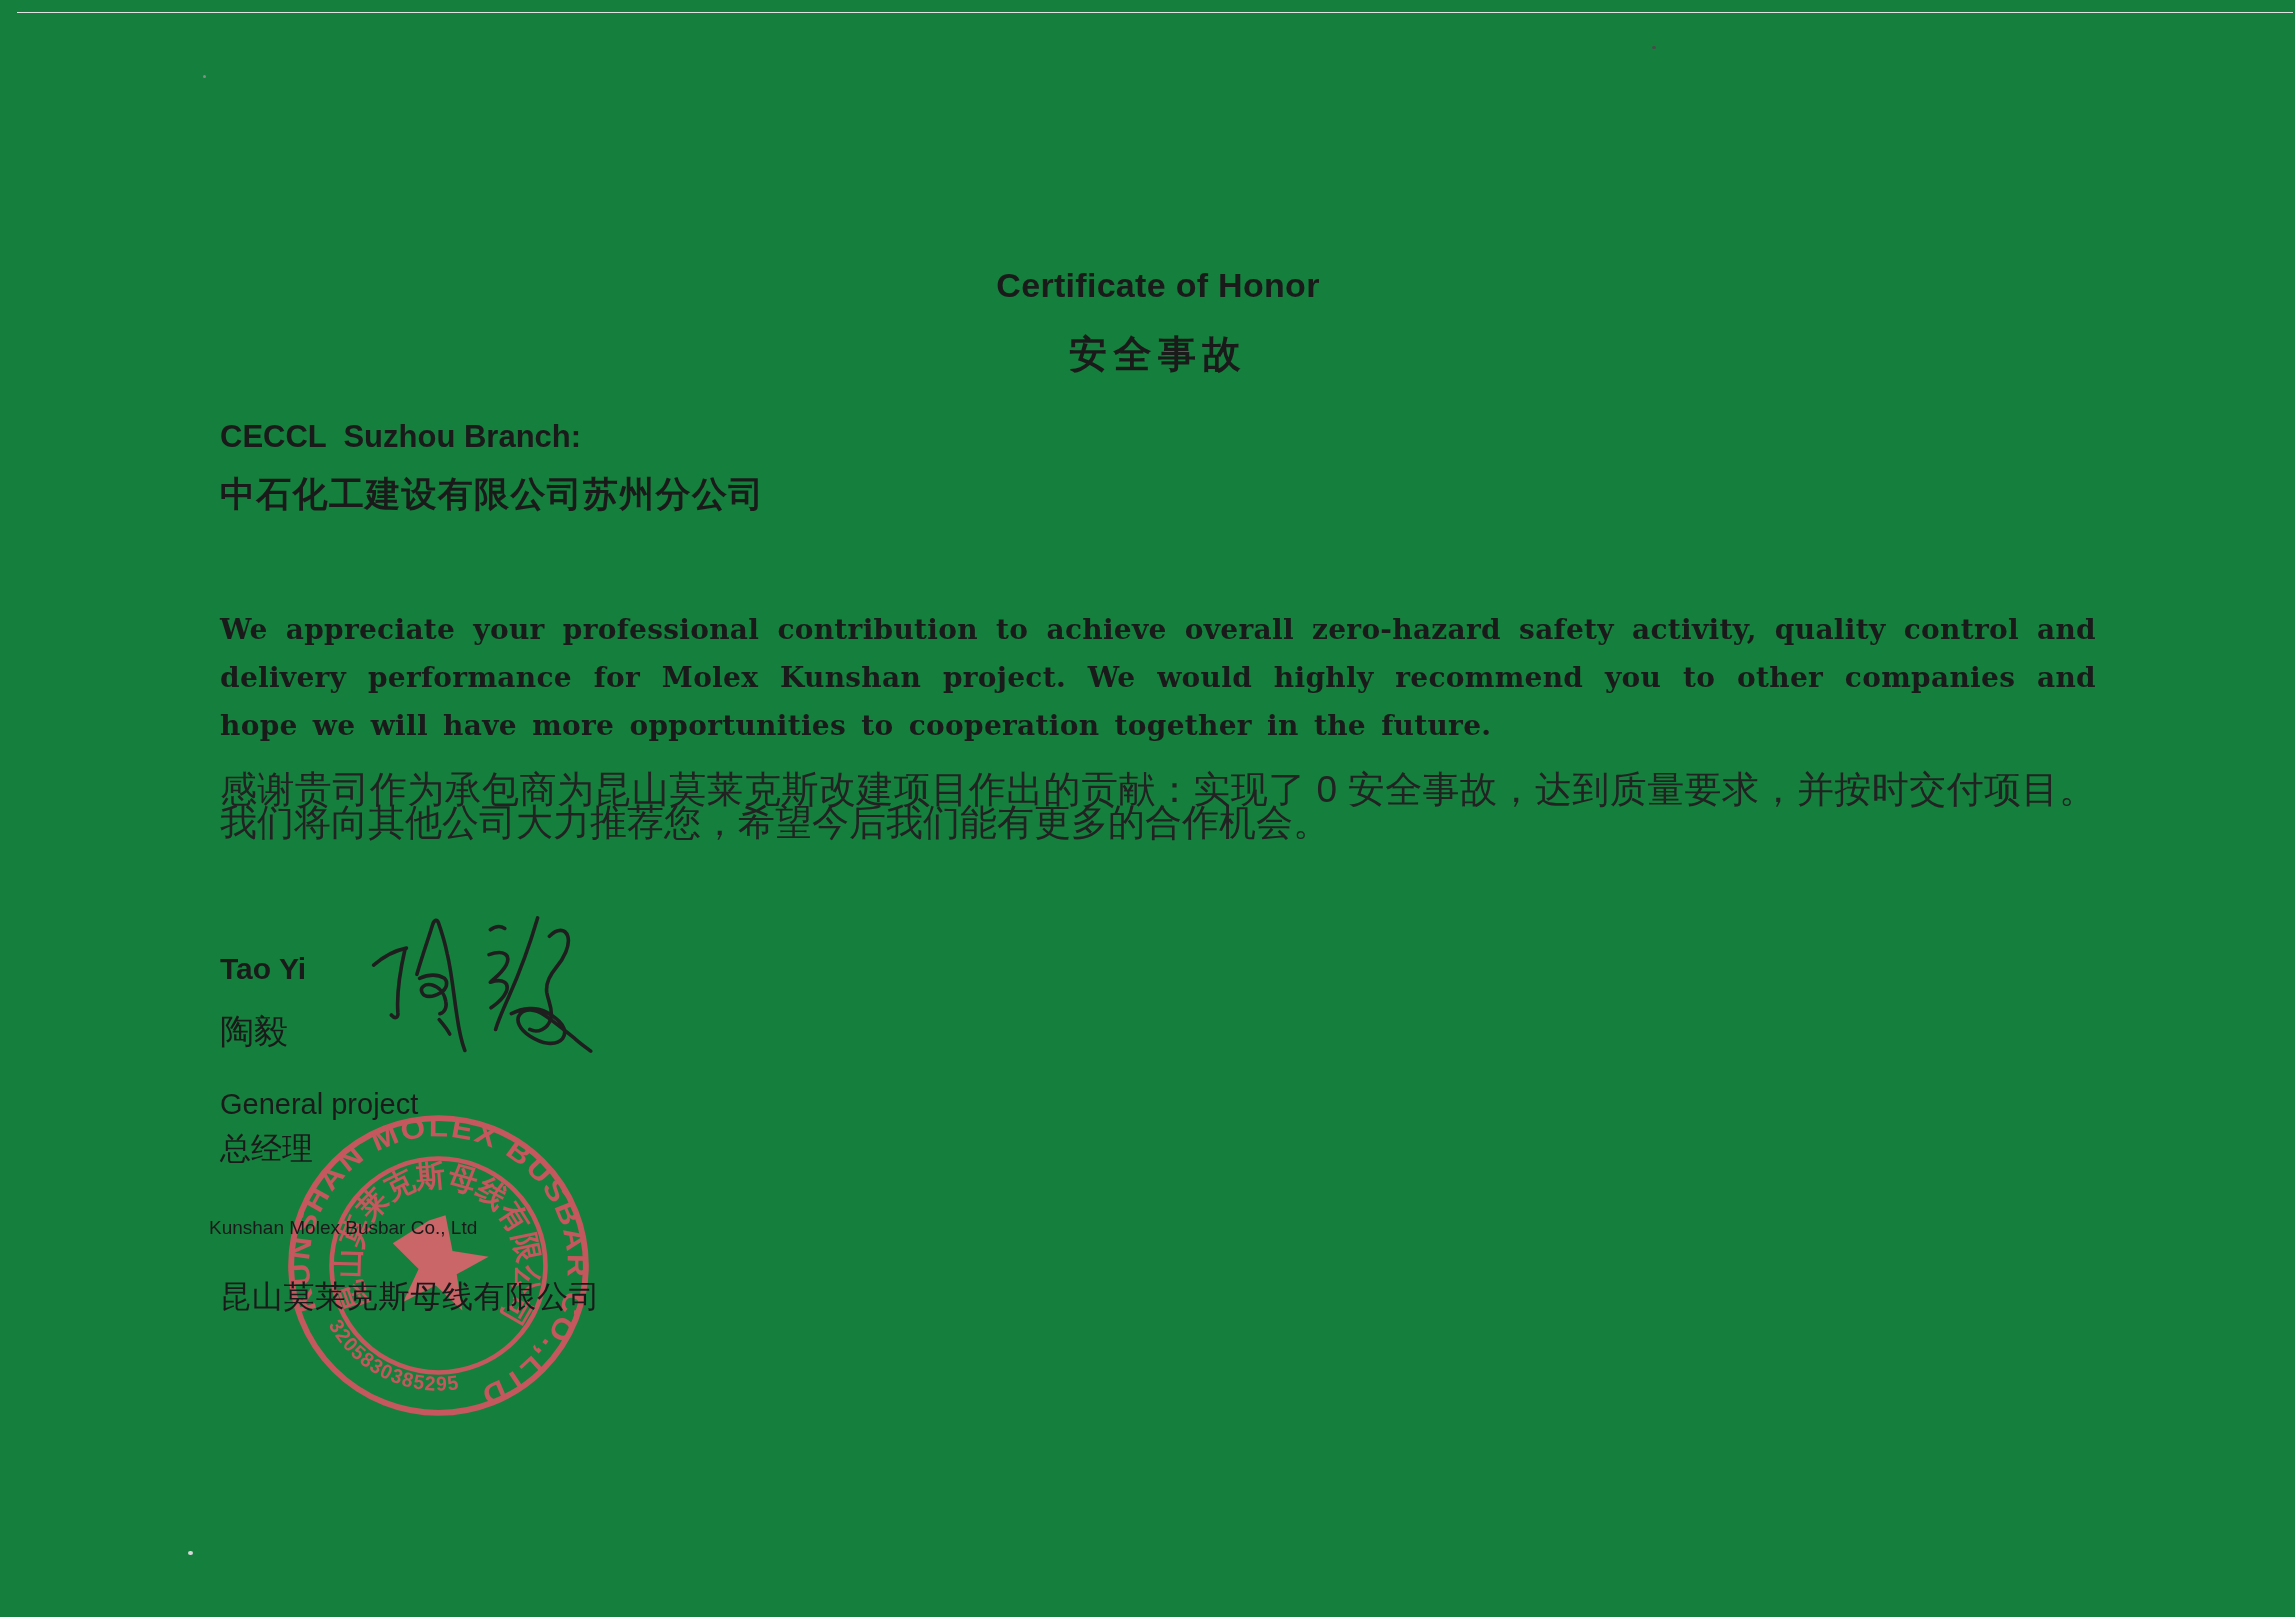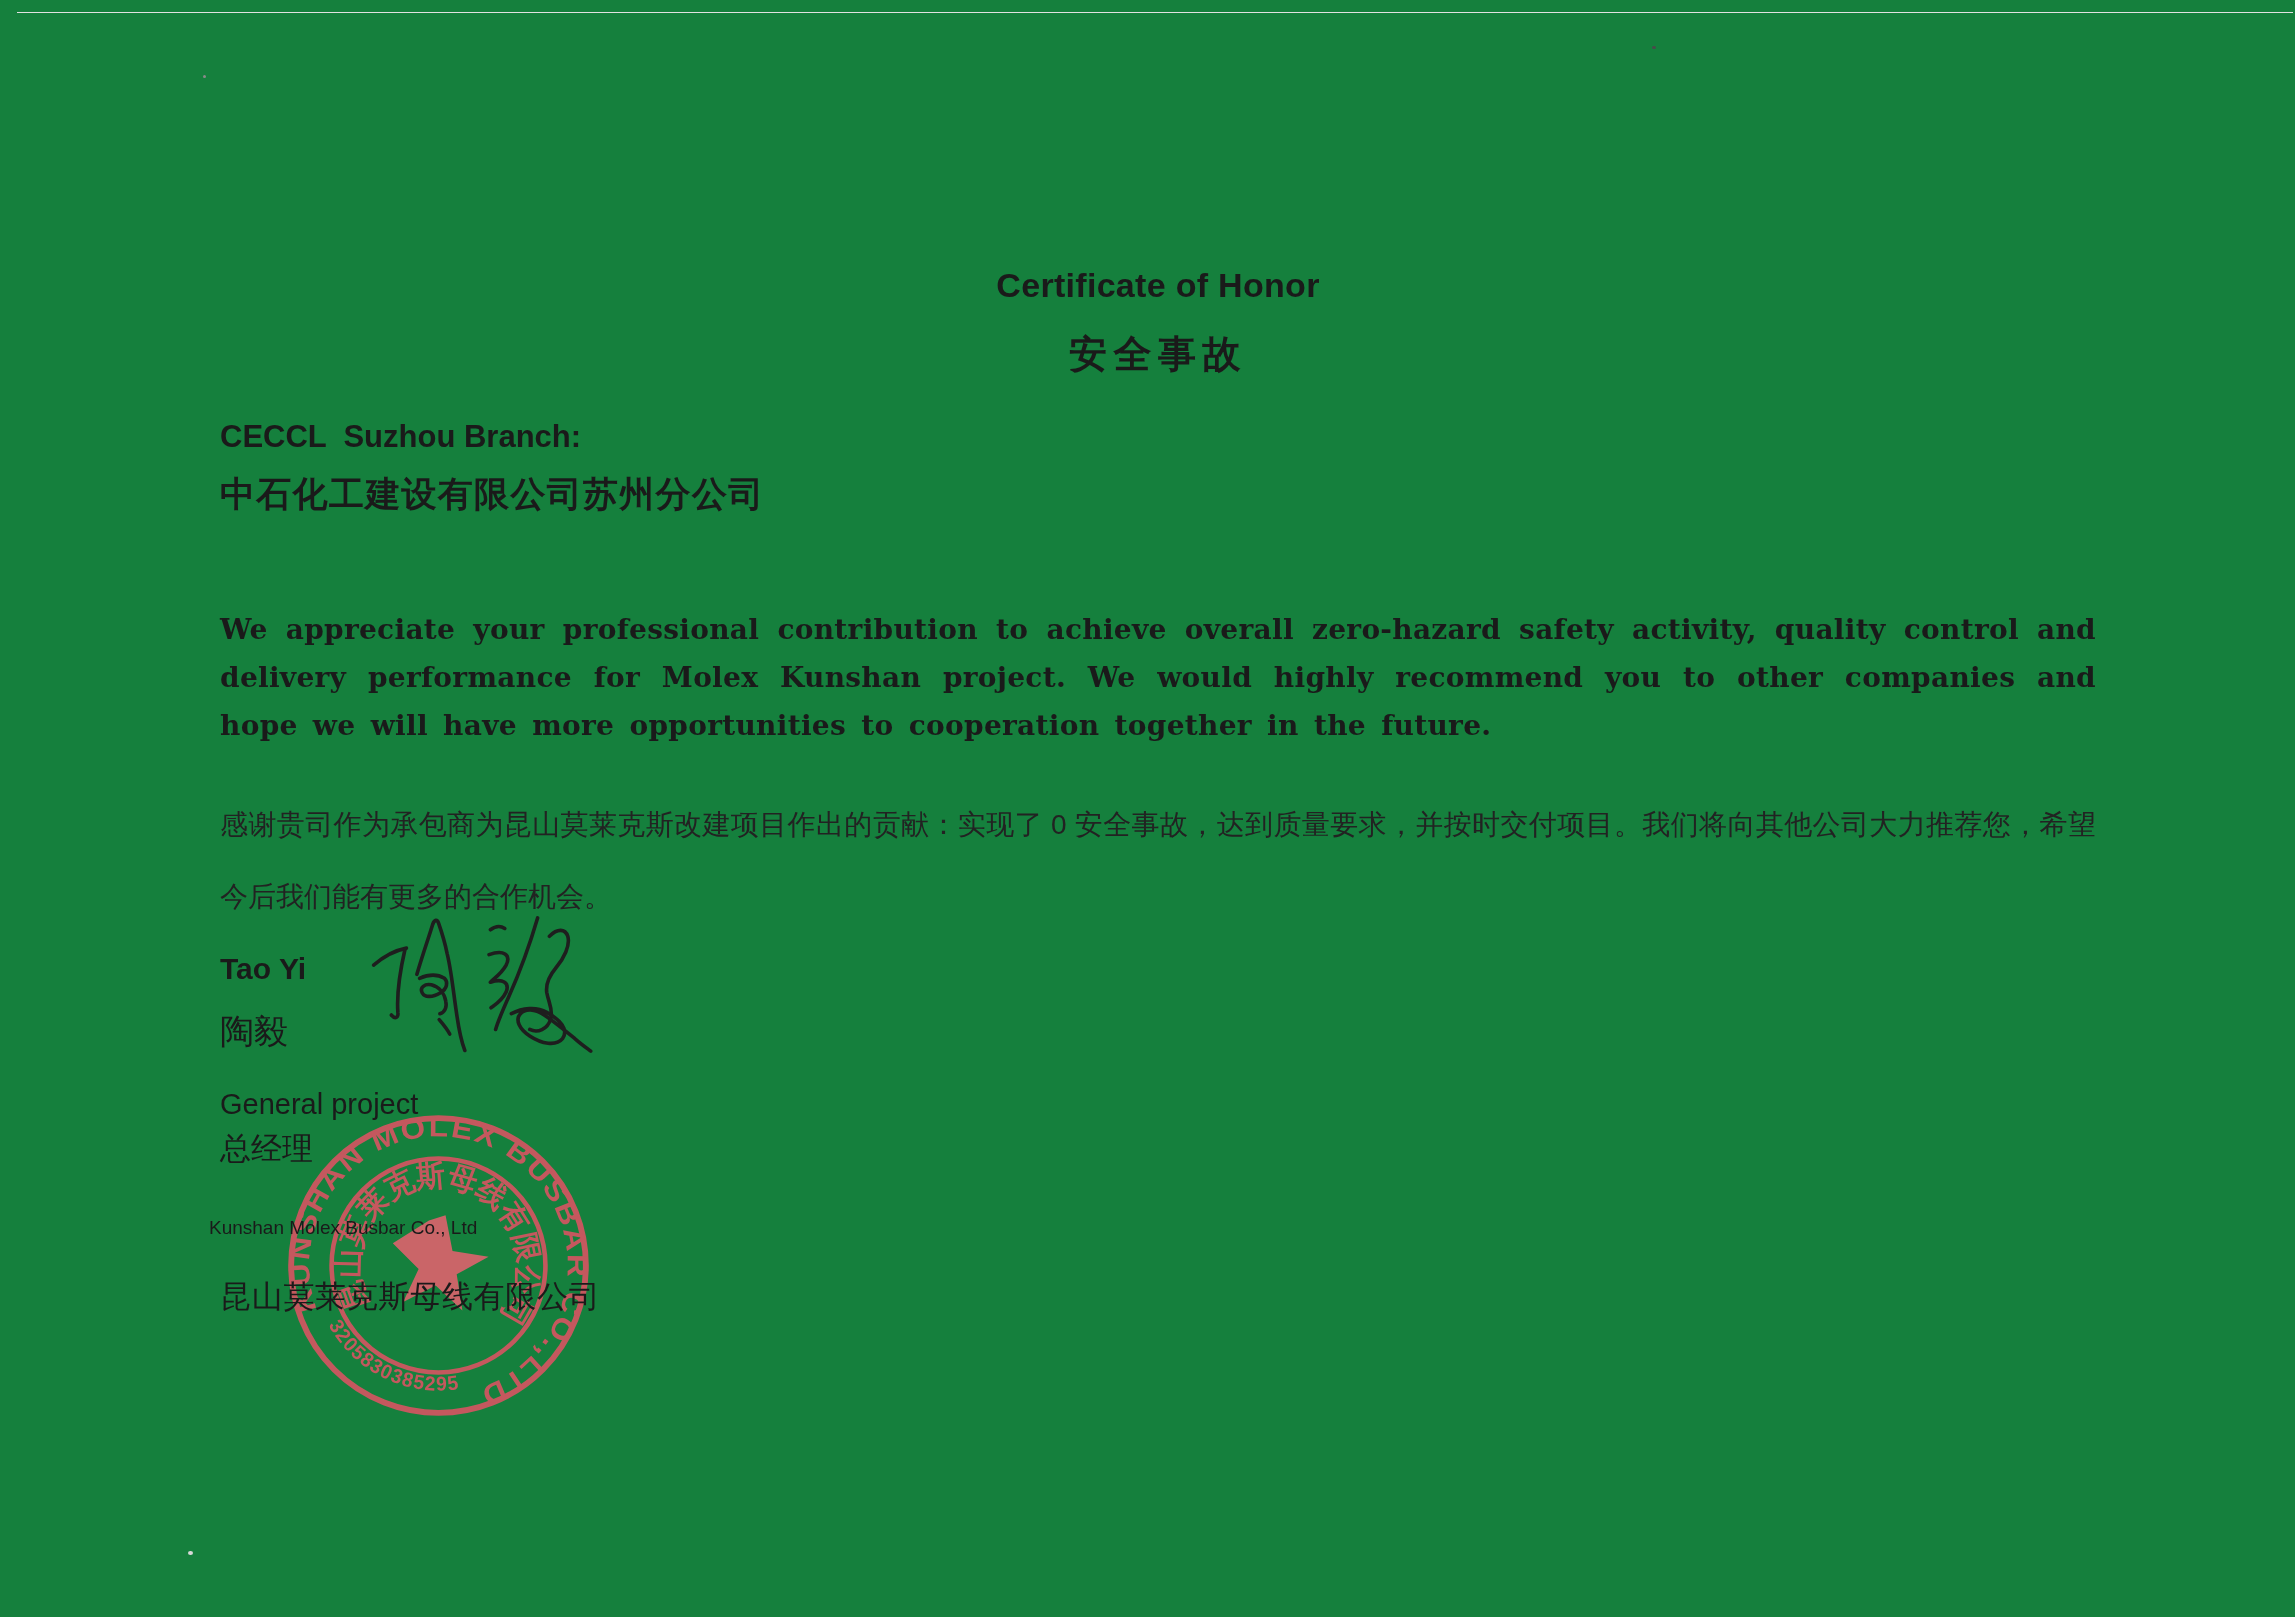--- a/index.html
+++ b/index.html
@@ -26,21 +26,21 @@
                 font-weight:bold;white-space:pre;}
   .recipient-zh{position:absolute;left:220px;top:471px;font-size:35px;
                 font-weight:bold;letter-spacing:1.3px;}
 
   
   .para-en{position:absolute;left:220px;top:606px;width:1876px;
            font-family:"DejaVu Serif", serif;font-weight:bold;
            font-size:28px;line-height:48px;text-align:justify;word-spacing:5.2px;
            letter-spacing:0.3px;}
   .para-zh{position:absolute;left:220px;top:773px;width:1876px;
-           font-size:28px;line-height:72px;text-align:justify;color:#222;margin-top:16px;}
+           font-size:37px;line-height:33px;text-align:justify;color:#222;}
 
   
   .sig-name-en{position:absolute;left:220px;top:952px;font-size:30px;font-weight:bold;z-index:2;}
   .sig-name-zh{position:absolute;left:220px;top:1009px;font-size:34px;font-weight:normal;z-index:2;}
   .sig-title-en{position:absolute;left:220px;top:1088px;font-size:29px;z-index:2;}
   .sig-title-zh{position:absolute;left:220px;top:1128px;font-size:31px;z-index:2;}
   .sig-company-en{position:absolute;left:209px;top:1217px;font-size:19px;z-index:2;}
   .sig-company-zh{position:absolute;left:220px;top:1276px;font-size:31px;letter-spacing:0.7px;z-index:2;}
 
   .signature-svg{position:absolute;left:352px;top:914px;width:282px;height:164px;z-index:2;}

